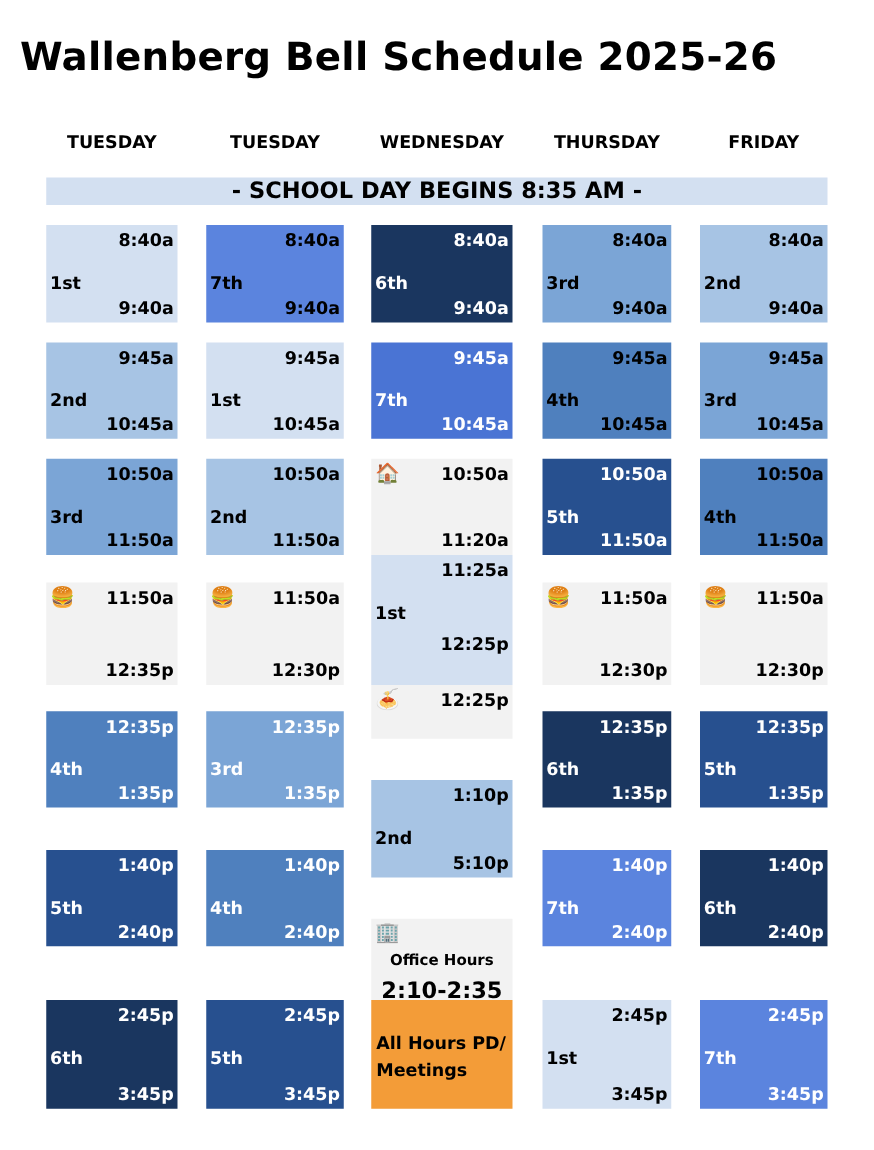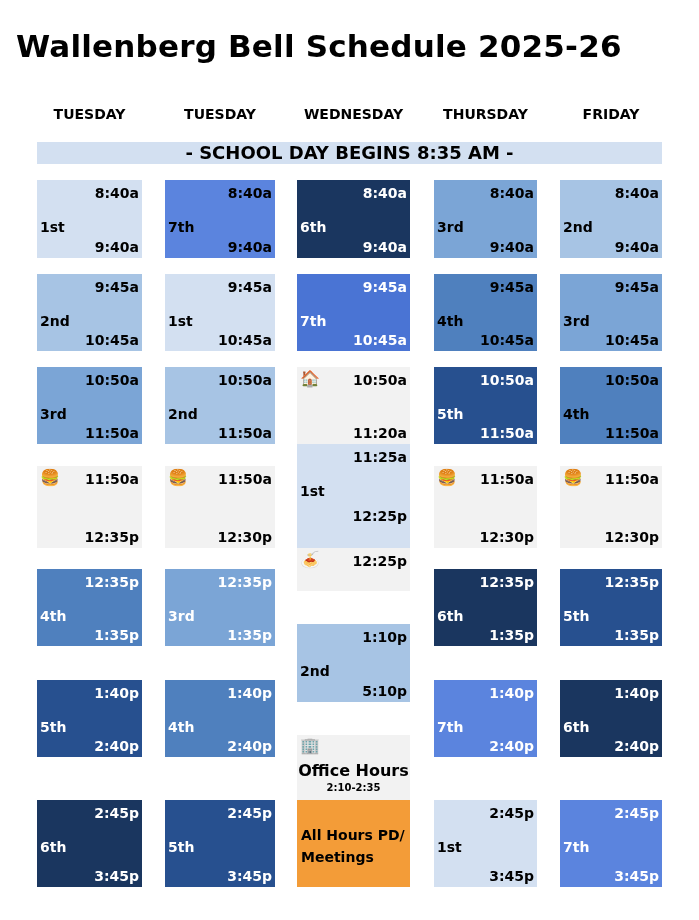--- a/index.html
+++ b/index.html
@@ -11,22 +11,22 @@
   .banner { position: absolute; left: 37px; top: 142px; width: 625px; height: 22px;
             background: #d3e0f1; font-size: 18px; font-weight: bold; text-align: center; line-height: 22px; }
   .blk { position: absolute; box-sizing: border-box; font-size: 14px; font-weight: bold; }
   .blk .per { position: absolute; left: 3px; top: 5px; margin-top: 34px; }
   .blk .st { position: absolute; right: 3px; top: 5px; }
   .blk .en { position: absolute; right: 3px; bottom: 3px; }
   .blk .ico { position: absolute; left: 3px; top: 4px; font-size: 16px; line-height: 16px; }
   .white { color: #ffffff; }
   .office { text-align: center; }
   .office .ico { left: 3px; top: 3px; }
-  .office .l1 { position: absolute; left: 0; right: 0; top: 26px; font-size: 16px; }
-  .office .l2 { position: absolute; left: 0; right: 0; top: 47px; font-size: 10px; }
+  .office .l1 { position: absolute; left: 0; right: 0; top: 26px; font-size: 12px; }
+  .office .l2 { position: absolute; left: 0; right: 0; top: 47px; font-size: 18px; }
   .pd .txt { position: absolute; left: 4px; top: 24px; font-size: 14px; line-height: 22px; }
 </style>
 </head>
 <body>
 
 <div class="title">Wallenberg Bell Schedule 2025-26</div>
 
 <div class="dayhdr" style="left:37px;width:105px">TUESDAY</div>
 <div class="dayhdr" style="left:165px;width:110px">TUESDAY</div>
 <div class="dayhdr" style="left:297px;width:113px">WEDNESDAY</div>

